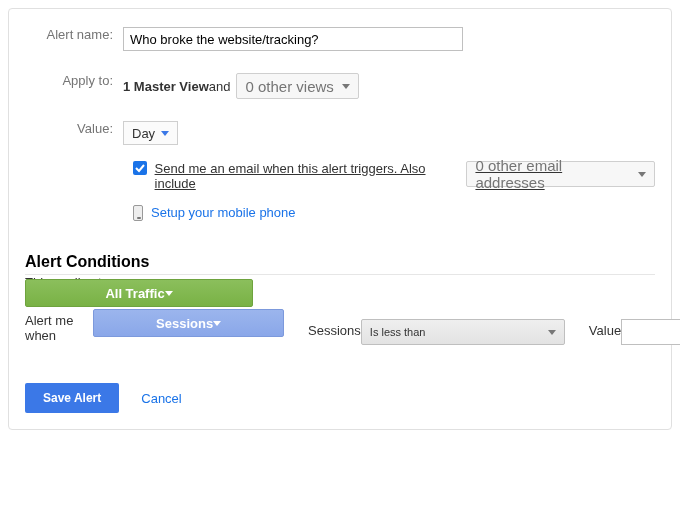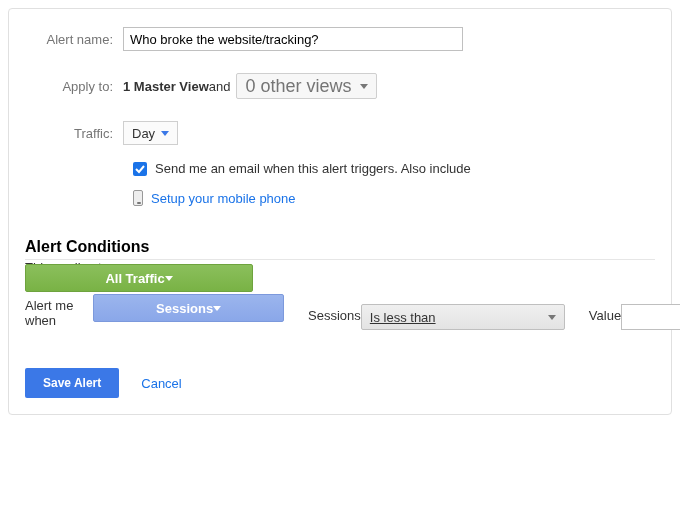--- a/index.html
+++ b/index.html
@@ -12,21 +12,20 @@
     background: #fff;
   }
   .container {
     width: 664px;
     border: 1px solid #e0e0e0;
     border-radius: 4px;
     padding: 18px 16px 16px 16px;
   }
   .form-row {
     display: flex;
-    align-items: center;
     margin-bottom: 22px;
   }
   .label-col {
     width: 98px;
     text-align: right;
     color: #757575;
     padding-right: 10px;
     font-size: 13px;
   }
   .field-col {
@@ -44,21 +43,21 @@
   }
   .apply-strong { font-weight: bold; }
   .dd {
     display: inline-flex;
     align-items: center;
     border: 1px solid #cfcfcf;
     background: #f7f7f7;
     height: 26px;
     padding: 0 8px;
     color: #757575;
-    font-size: 18px;
+    font-size: 15px;
     margin-left: 6px;
     border-radius: 2px;
     cursor: pointer;
   }
   .dd .caret { margin-left: 8px; }
   .caret {
     width: 0; height: 0;
     border-left: 4px solid transparent;
     border-right: 4px solid transparent;
     border-top: 5px solid #777;
@@ -155,24 +154,23 @@
   .gray-select {
     display: inline-flex;
     align-items: center;
     justify-content: space-between;
     width: 204px;
     height: 26px;
     padding: 0 8px;
     background: linear-gradient(to bottom, #efefef, #e3e3e3);
     border: 1px solid #bfbfbf;
     border-radius: 2px;
-    font-size: 13px;
-    color: #333;
-    cursor: pointer;
-    text-decoration: underline;
+    font-size: 11px;
+    color: #333;
+    cursor: pointer;
   }
   .value-input {
     width: 80px;
     height: 26px;
     border: 1px solid #bfbfbf;
     text-align: right;
     padding: 0 6px;
     font-size: 13px;
   }
   .actions {
@@ -220,37 +218,41 @@
       <span> and</span>
       <span class="dd">
         <span>0 other views</span>
         <span class="caret"></span>
       </span>
     </div>
   </div>
 
   
   <div class="form-row">
-    <div class="label-col">Traffic:</div>
+    <div class="label-col">Value:</div>
     <div class="field-col">
       <span class="mini-dd">
         <span>Day</span>
         <span class="caret blue"></span>
       </span>
     </div>
   </div>
 
   
-  <div class="form-row email-row sub-indent" style="margin-bottom:14px;">
+  <div class="form-row email-row sub-indent" style="margin-bottom:14px;text-decoration:underline;">
     <span class="checkbox">
       <svg width="10" height="10" viewBox="0 0 10 10">
           <path d="M1 5 L4 8 L9 2" stroke="#fff" stroke-width="2" fill="none"></path>
         </svg>
     </span>
     <span class="email-text">Send me an email when this alert triggers. Also include</span>
+    <span class="dd">
+      <span>0 other email addresses</span>
+      <span class="caret"></span>
+    </span>
   </div>
 
   
   <div class="form-row sub-indent" style="margin-bottom:0;">
     <span class="phone-icon"></span>
     <span class="link">Setup your mobile phone</span>
   </div>
 
   
   <div class="section-title">Alert Conditions</div>

